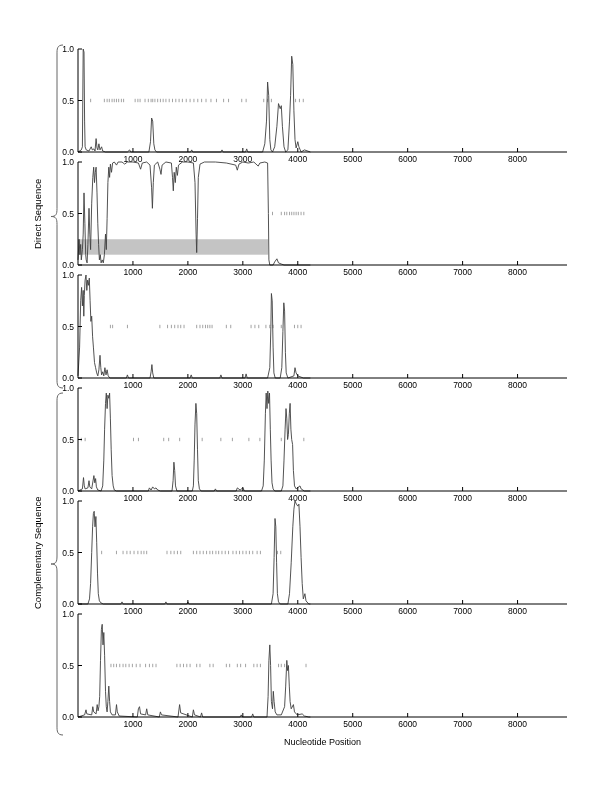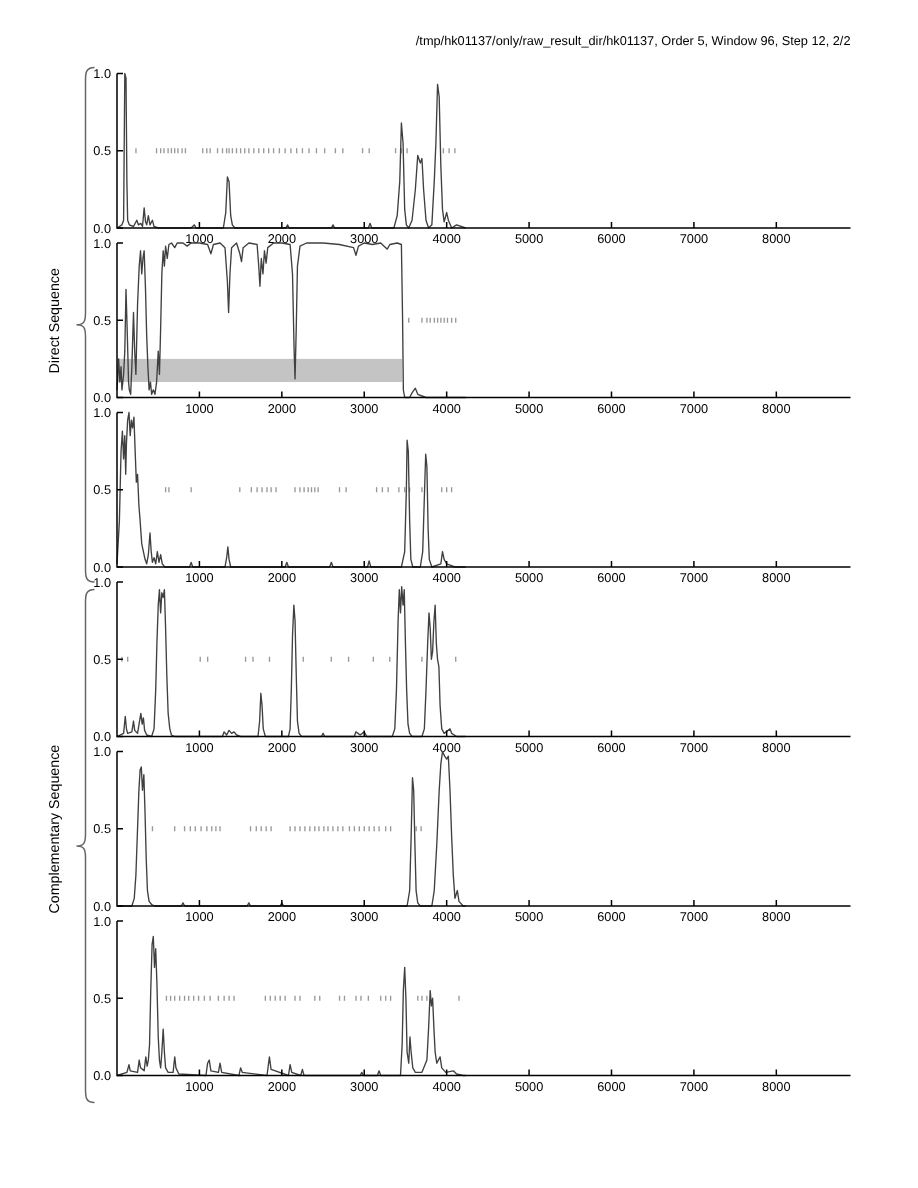--- a/index.html
+++ b/index.html
@@ -12,21 +12,20 @@
           writing-mode:vertical-rl;transform:rotate(180deg);font-size:9.5px;white-space:nowrap;}
   #vlabel-direct{top:49px;height:330px;}
   #vlabel-comp{top:388px;height:330px;}
   #plot{position:absolute;left:0;top:0;width:612px;height:792px;}
   text{font-family:"Liberation Sans", sans-serif;}
 </style>
 </head>
 <body>
 
 <div id="page">
-  <div id="title">/tmp/hk01137/only/raw_result_dir/hk01137, Order 5, Window 96, Step 12, 2/2</div>
   <div id="vlabel-direct" class="vlabel">Direct Sequence</div>
   <div id="vlabel-comp" class="vlabel">Complementary Sequence</div>
   <svg id="plot" viewBox="0 0 612 792" xmlns="http://www.w3.org/2000/svg">
       <g>
         <g stroke="#999999" stroke-width="0.9">
           <line x1="90.63707865168539" x2="90.63707865168539" y1="98.8" y2="102.2"></line>
           <line x1="104.37303370786518" x2="104.37303370786518" y1="98.8" y2="102.2"></line>
           <line x1="107.12022471910112" x2="107.12022471910112" y1="98.8" y2="102.2"></line>
           <line x1="109.31797752808988" x2="109.31797752808988" y1="98.8" y2="102.2"></line>
           <line x1="112.06516853932584" x2="112.06516853932584" y1="98.8" y2="102.2"></line>
@@ -360,13 +359,14 @@
         <line x1="407.6629213483146" x2="407.6629213483146" y1="717" y2="713" stroke="#000000" stroke-width="1"></line>
         <text x="407.6629213483146" y="727" text-anchor="middle" font-size="8.5" fill="#000">6000</text>
         <line x1="462.60674157303373" x2="462.60674157303373" y1="717" y2="713" stroke="#000000" stroke-width="1"></line>
         <text x="462.60674157303373" y="727" text-anchor="middle" font-size="8.5" fill="#000">7000</text>
         <line x1="517.5505617977528" x2="517.5505617977528" y1="717" y2="713" stroke="#000000" stroke-width="1"></line>
         <text x="517.5505617977528" y="727" text-anchor="middle" font-size="8.5" fill="#000">8000</text>
       </g>
       <path d="M 63 45 C 57 45, 57 49, 57 54 L 57 208.5 C 57 214.5, 56 216.5, 51 216.5 C 56 216.5, 57 218.5, 57 224.5 L 57 379 C 57 384, 57 388, 63 388" fill="none" stroke="#666666" stroke-width="1"></path>
       <path d="M 63 393 C 57 393, 57 397, 57 402 L 57 556 C 57 562, 56 564, 51 564 C 56 564, 57 566, 57 572 L 57 726 C 57 731, 57 735, 63 735" fill="none" stroke="#666666" stroke-width="1"></path>
     </svg>
+  <div id="xlabel">Nucleotide Position</div>
 </div>
 
 </body></html>

